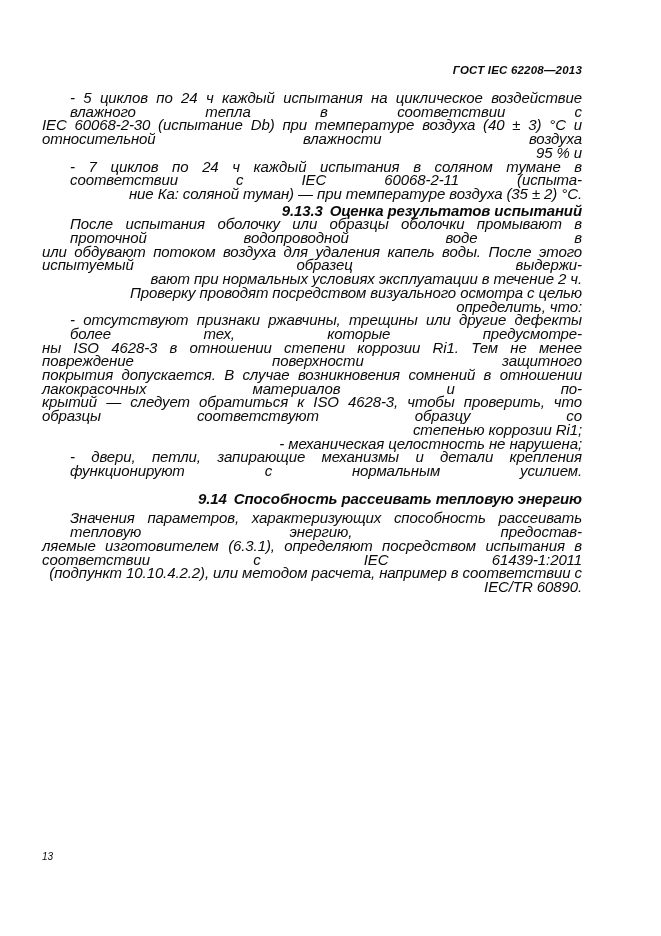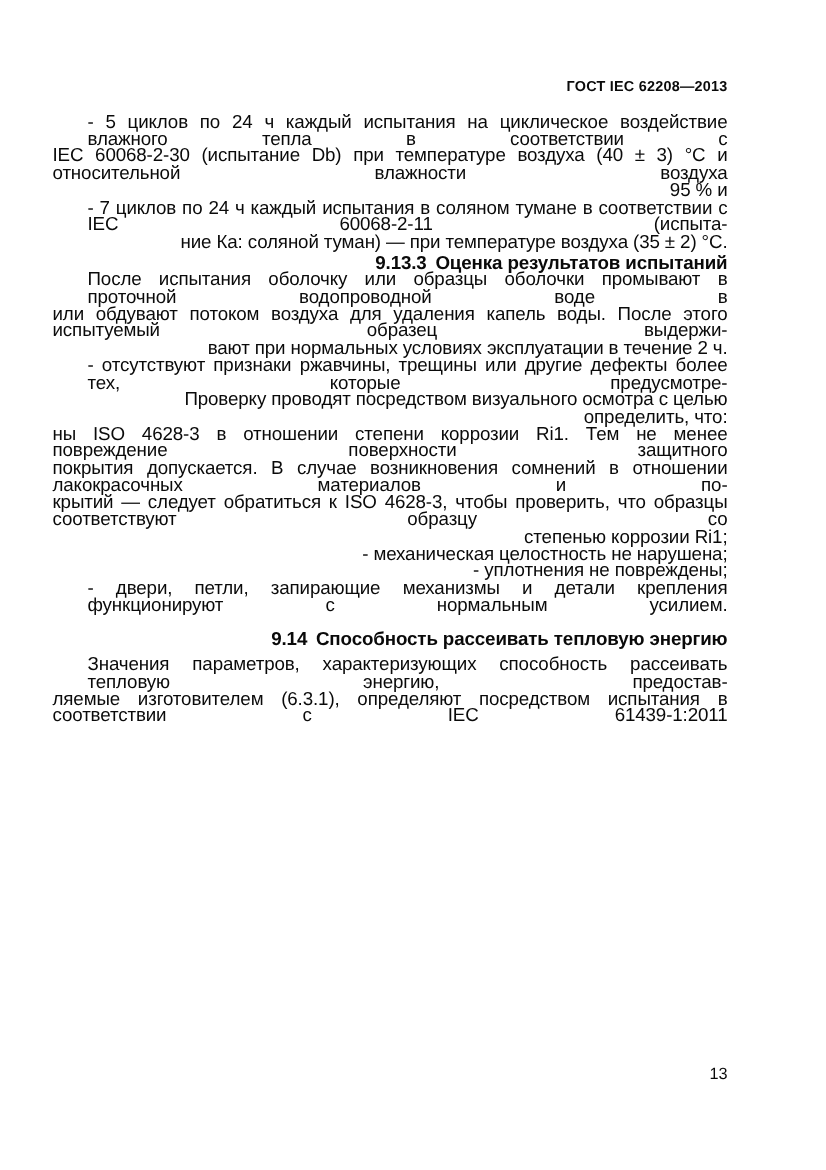--- a/index.html
+++ b/index.html
@@ -5,20 +5,21 @@
   * { margin: 0; padding: 0; box-sizing: border-box; }
   html, body { background: #ffffff; }
   .page {
     position: relative;
     width: 661px;
     height: 936px;
     background: #ffffff;
     font-family: "Liberation Sans", "DejaVu Sans", sans-serif;
     color: #0a0a0a;
     overflow: hidden;
+    font-style: italic;
   }
   .doc-header {
     position: absolute;
     top: 64px;
     left: 42px;
     width: 540px;
     text-align: right;
     font-weight: bold;
     font-size: 11.5px;
     letter-spacing: 0.2px;
@@ -37,22 +38,22 @@
   .ind { padding-left: 28px; }
   .hb { font-weight: bold; }
   .h1313 { margin-top: 3px; }
   .h914 { margin-top: 14px; margin-bottom: 6px; }
   .hnum { margin-right: 7px; }
   .page-number {
     position: absolute;
     top: 851px;
     left: 42px;
     width: 540px;
-    text-align: right;
-    font-size: 13px;
+    text-align: left;
+    font-size: 10px;
   }
 </style>
 </head>
 <body>
 
 <div class="page">
 
   <div class="doc-header">ГОСТ IEC 62208—2013</div>
 
   <div class="doc-body">
@@ -62,33 +63,33 @@
     <div class="l ind jf">- 7 циклов по 24 ч каждый испытания в соляном тумане в соответствии с IEC 60068-2-11 (испыта-</div>
     <div class="l">ние Ка: соляной туман) — при температуре воздуха (35 ± 2) °С.</div>
 
     <div class="l ind hb h1313">
       <span class="hnum">9.13.3</span><span>Оценка результатов испытаний</span>
     </div>
 
     <div class="l ind jf">После испытания оболочку или образцы оболочки промывают в проточной водопроводной воде в</div>
     <div class="l jf">или обдувают потоком воздуха для удаления капель воды. После этого испытуемый образец выдержи-</div>
     <div class="l">вают при нормальных условиях эксплуатации в течение 2 ч.</div>
+    <div class="l ind">Проверку проводят посредством визуального осмотра с целью определить, что:</div>
     <div class="l ind jf">- отсутствуют признаки ржавчины, трещины или другие дефекты более тех, которые предусмотре-</div>
-    <div class="l ind">Проверку проводят посредством визуального осмотра с целью определить, что:</div>
     <div class="l jf">ны ISO 4628-3 в отношении степени коррозии Ri1. Тем не менее повреждение поверхности защитного</div>
     <div class="l jf">покрытия допускается. В случае возникновения сомнений в отношении лакокрасочных материалов и по-</div>
     <div class="l jf">крытий — следует обратиться к ISO 4628-3, чтобы проверить, что образцы соответствуют образцу со</div>
     <div class="l">степенью коррозии Ri1;</div>
     <div class="l ind">- механическая целостность не нарушена;</div>
-    <div class="l ind">- уплотнения не повреждены;</div>
     <div class="l ind jf">- двери, петли, запирающие механизмы и детали крепления функционируют с нормальным усилием.</div>
 
     <div class="l ind hb h914">
       <span class="hnum">9.14</span><span>Способность рассеивать тепловую энергию</span>
     </div>
 
     <div class="l ind jf">Значения параметров, характеризующих способность рассеивать тепловую энергию, предостав-</div>
     <div class="l jf">ляемые изготовителем (6.3.1), определяют посредством испытания в соответствии с IEC 61439-1:2011</div>
+    <div class="l">(подпункт 10.10.4.2.2), или методом расчета, например в соответствии с IEC/TR 60890.</div>
   </div>
 
   <div class="page-number">13</div>
 
 </div>
 
 </body></html>

